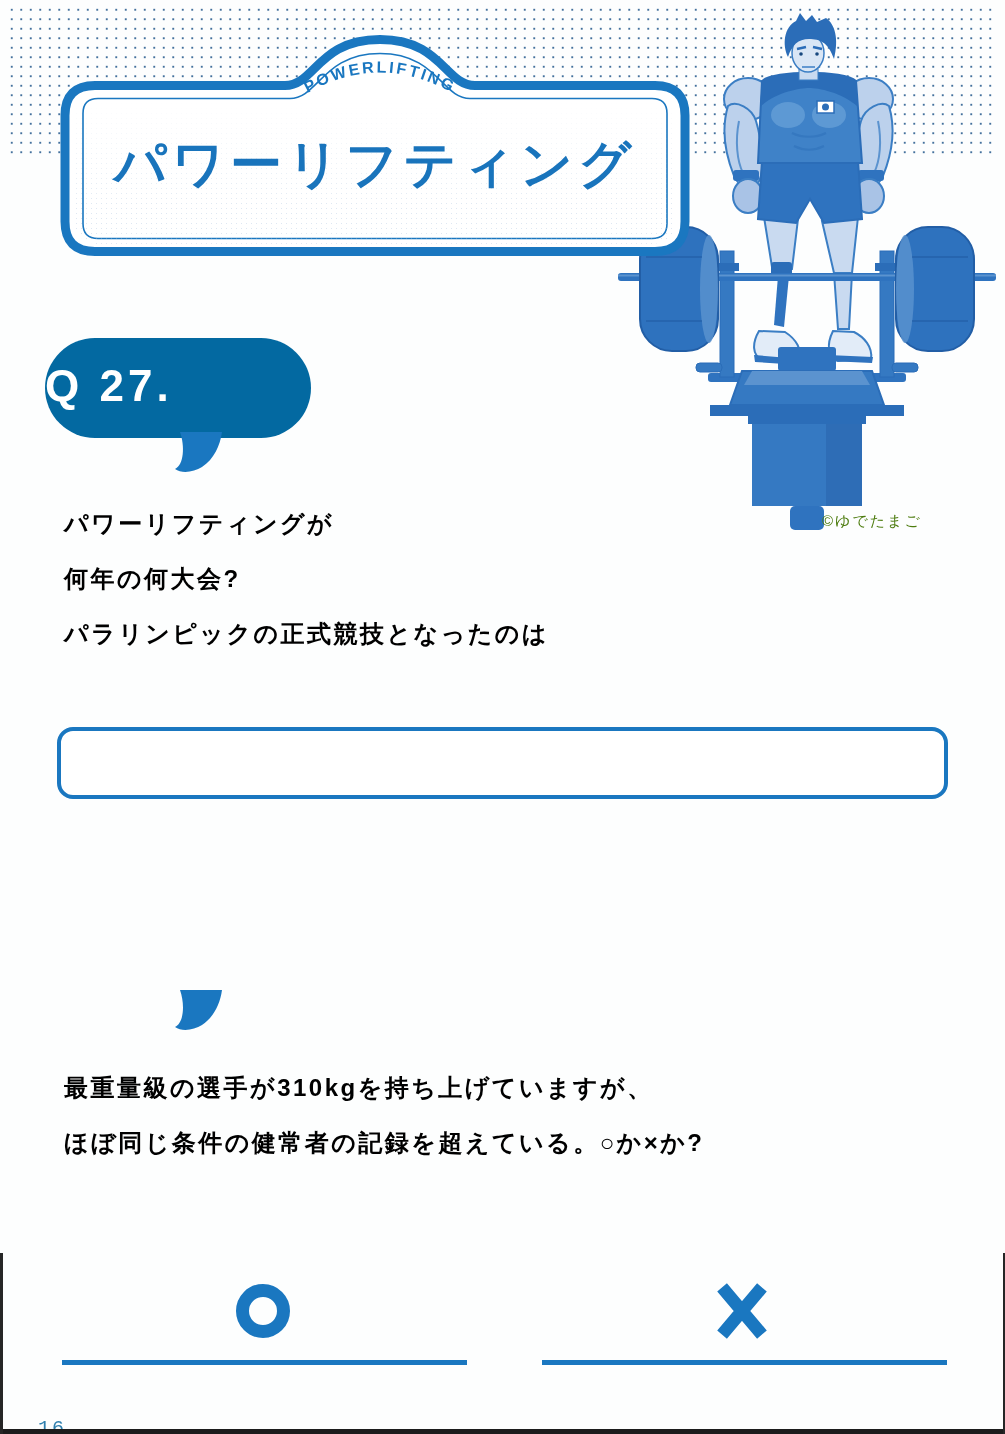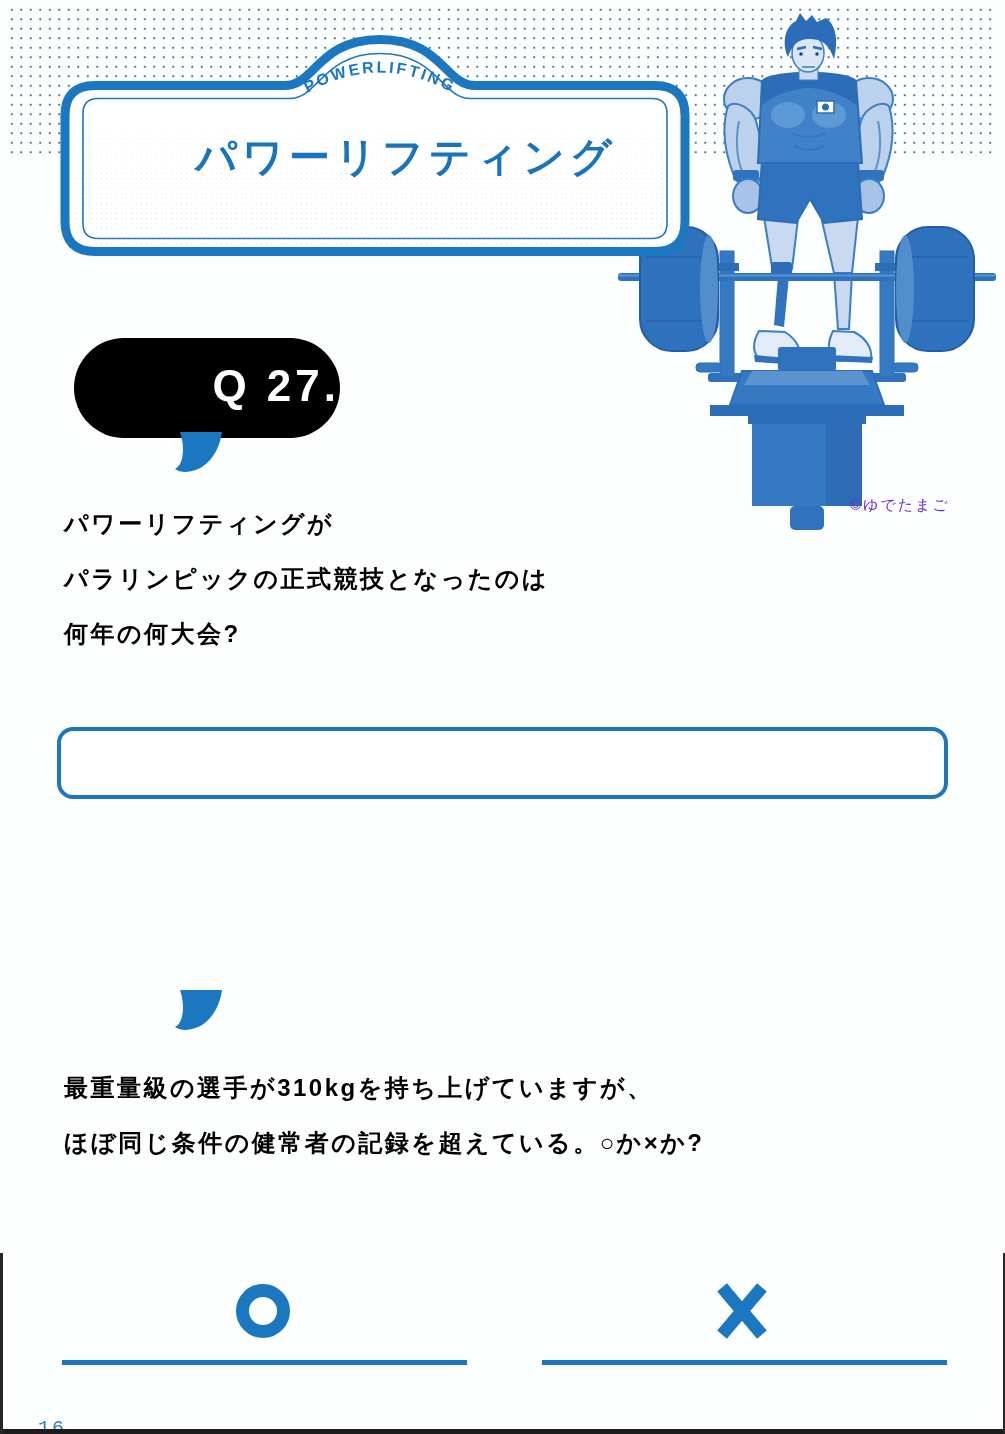--- a/index.html
+++ b/index.html
@@ -12,42 +12,41 @@
   .dots-band{
     position:absolute; left:7px; top:5px; right:7px; height:150px;
     background-image:radial-gradient(circle,#44719d 1.1px, transparent 1.25px);
     background-size:9.5px 9.5px;
   }
   
   .badge-wrap{position:absolute; left:60px; top:34px; width:630px; height:228px;}
   .badge-wrap svg{display:block;}
   .badge-title{
     position:absolute; left:0; top:96px; width:630px; text-align:center;
-    font-size:41px; font-weight:bold; color:#1974bc; letter-spacing:5px;padding-left:31px;
+    font-size:52px; font-weight:bold; color:#1974bc; letter-spacing:5px;
   }
   .badge-texture{
     position:absolute; left:14px; top:62px; width:602px; height:148px;
     border-radius:0 0 22px 22px;
     background-image:radial-gradient(circle,#9db9d8 0.8px, transparent 1px);
     background-size:5px 5px; opacity:.33;
     -webkit-mask-image:linear-gradient(to bottom, transparent 0%, #000 75%);
     mask-image:linear-gradient(to bottom, transparent 0%, #000 75%);
     pointer-events:none;
   }
   
   .illustration{position:absolute; left:612px; top:10px; width:390px; height:522px;}
   .credit{
-    position:absolute; left:822px; top:496px; font-size:15px; color:#6d28d9;
+    position:absolute; left:822px; top:512px; font-size:15px; color:#4d7c0f;
     letter-spacing:2px;
-    margin-left:28px;
   }
   
   .q-bubble{
-    position:absolute; left:74px; width:266px; height:100px; border-radius:52px;
-    background:#000000; display:flex; align-items:center; justify-content:flex-end;
+    position:absolute; left:45px; width:266px; height:100px; border-radius:52px;
+    background:#0369a1; display:flex; align-items:center; justify-content:flex-start;
   }
   .q-bubble .q-label{
     color:#ffffff; font-size:44px; font-weight:bold; letter-spacing:4px;
     padding-bottom:4px;
   }
   .q-tail{position:absolute; left:170px; width:58px; height:50px;}
   
   .q-text{position:absolute; left:64px; width:900px;}
   .q-line{
     font-size:24px; font-weight:bold; color:#000000; letter-spacing:2.5px;
@@ -180,22 +179,22 @@
 
   <div class="q-bubble" style="top:338px;">
     <span class="q-label">Q 27.</span>
   </div>
   <svg class="q-tail" style="top:432px;" viewBox="0 0 58 50" aria-hidden="true">
     <path d="M10,0 L52,0 C50,14 44,27 32,35 C24,40 12,42 5,37 C14,33 15,14 10,0 Z" fill="#1a77c0"></path>
   </svg>
 
   <div class="q-text" style="top:496px;">
     <div class="q-line">パワーリフティングが</div>
+    <div class="q-line">何年の何大会?</div>
     <div class="q-line">パラリンピックの正式競技となったのは</div>
-    <div class="q-line">何年の何大会?</div>
   </div>
 
   <div class="answer-box" aria-label="Q27"></div>
 
   <svg class="q-tail" style="top:990px;" viewBox="0 0 58 50" aria-hidden="true">
     <path d="M10,0 L52,0 C50,14 44,27 32,35 C24,40 12,42 5,37 C14,33 15,14 10,0 Z" fill="#1a77c0"></path>
   </svg>
 
   <div class="q-text" style="top:1060px;">
     <div class="q-line">最重量級の選手が310kgを持ち上げていますが、</div>

